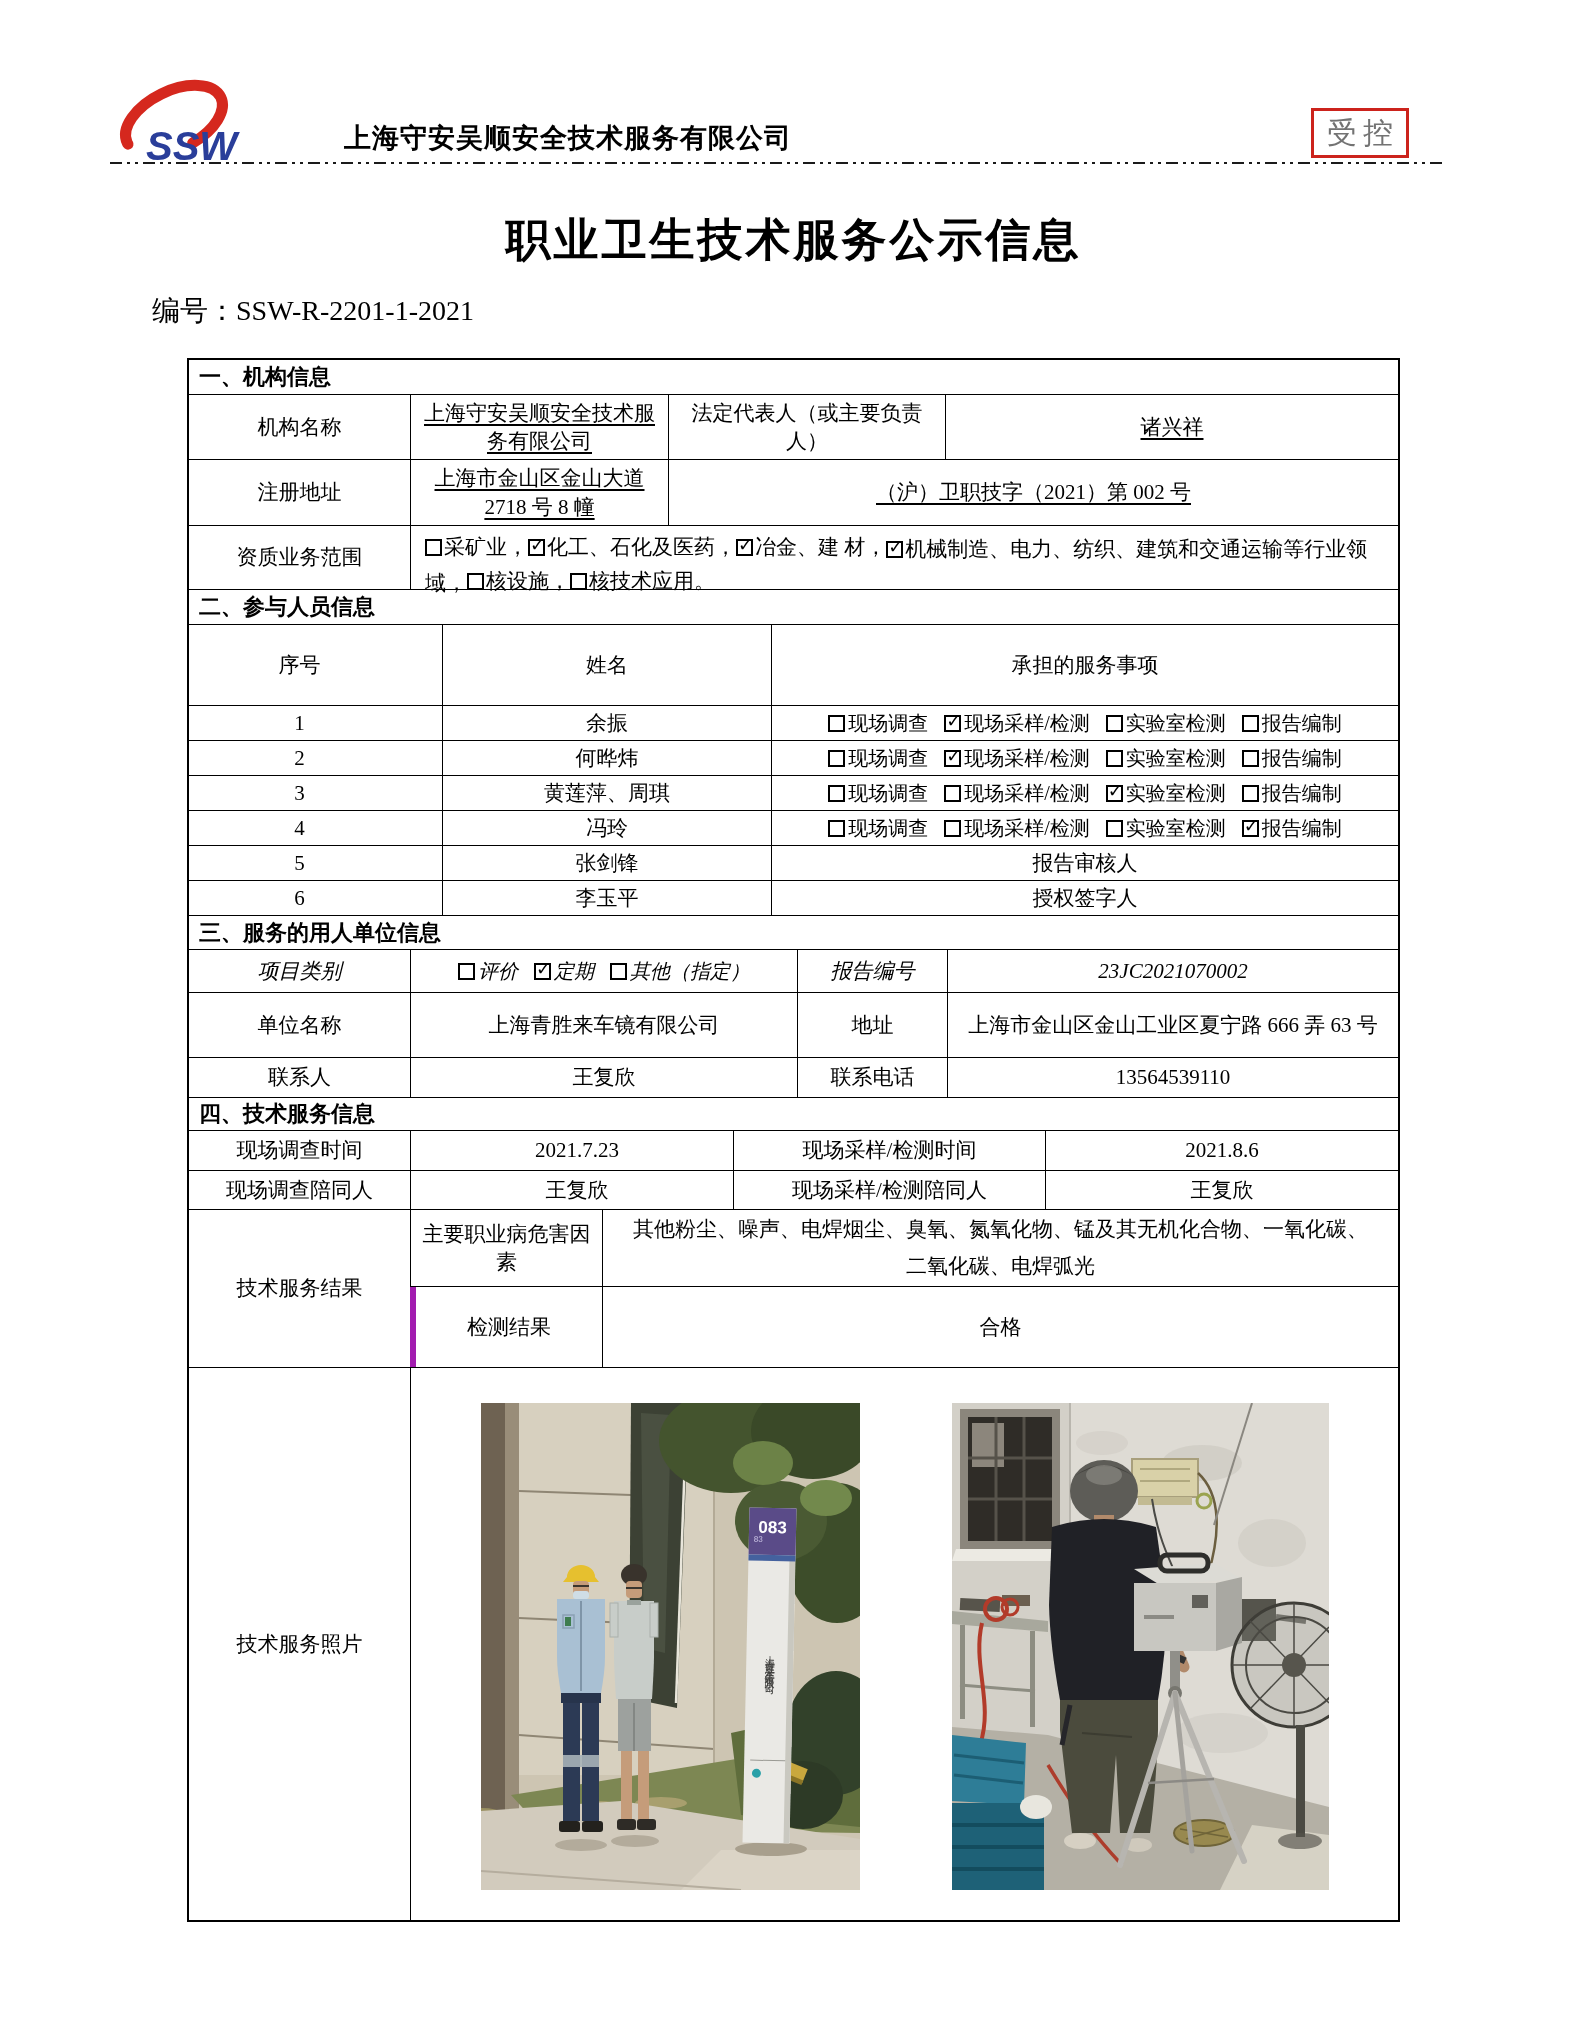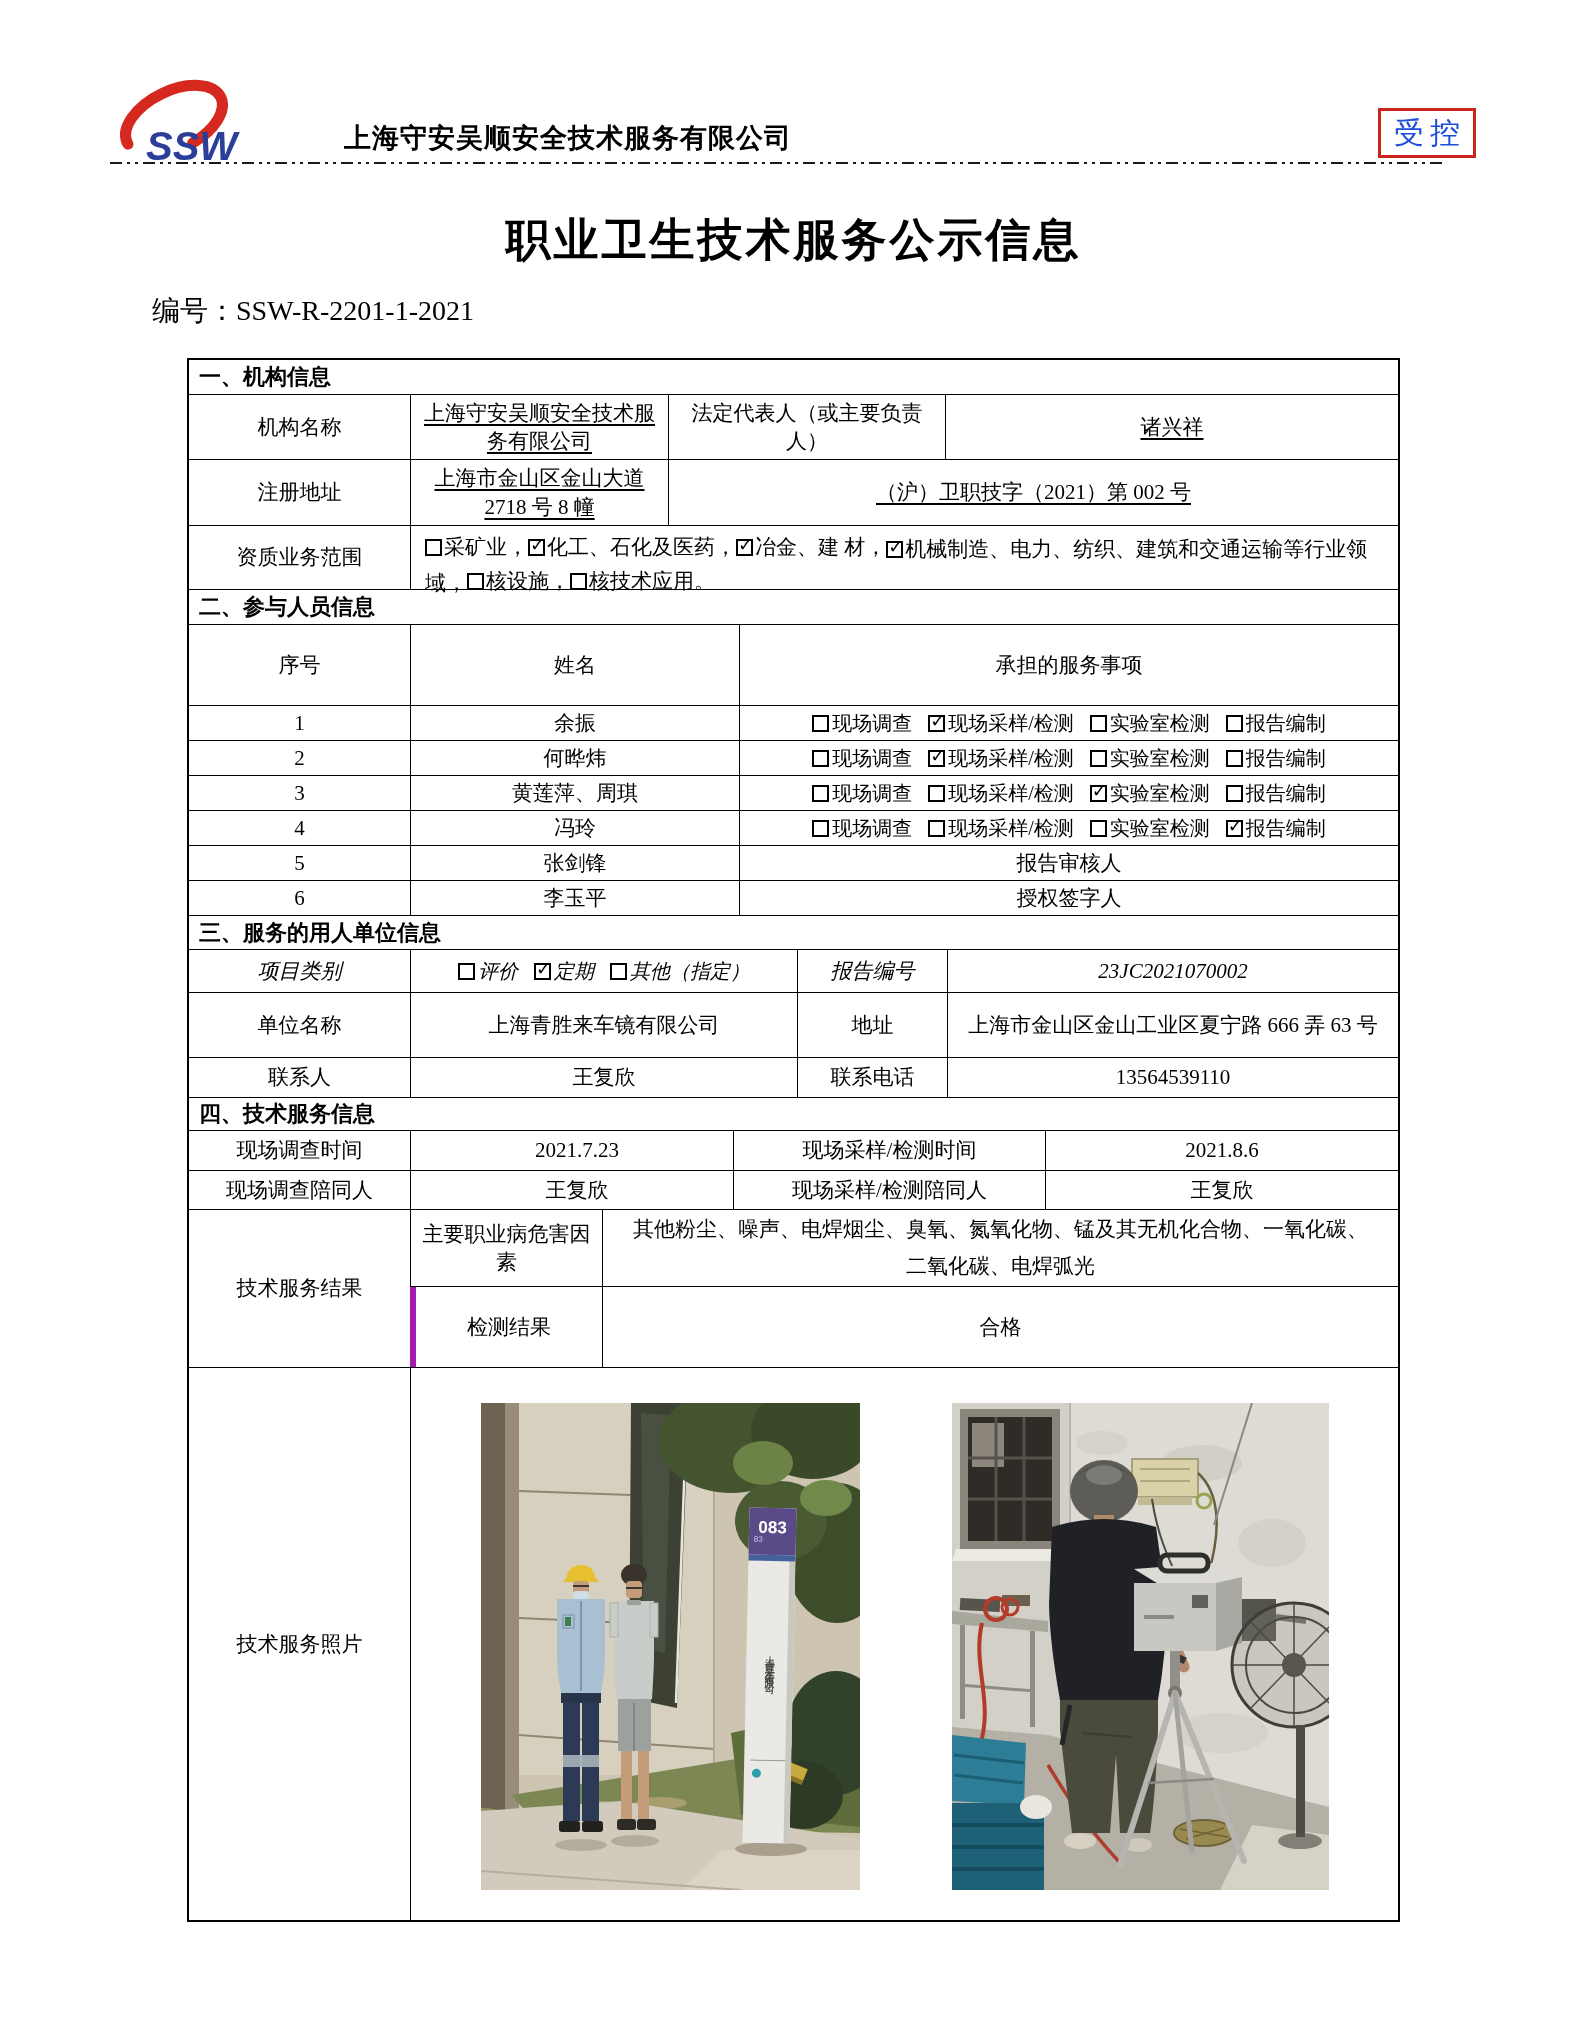--- a/index.html
+++ b/index.html
@@ -6,22 +6,22 @@
   .page{position:relative;width:1587px;height:2022px;background:#fff;overflow:hidden;
         font-family:"Liberation Serif","DejaVu Serif",serif;color:#000;}
 
   
   .logo-wrap{position:absolute;left:112px;top:68px;width:1340px;height:100px;}
   .logo-svg{position:absolute;left:0;top:0;}
   .company-name{position:absolute;left:232px;top:52px;font-family:"Liberation Sans","DejaVu Sans",sans-serif;
         font-size:27px;font-weight:bold;letter-spacing:1px;white-space:nowrap;}
   .rule{position:absolute;left:110px;top:162px;width:1335px;height:2px;
         background:repeating-linear-gradient(90deg,#1a1a1a 0 12px,transparent 12px 17px,#1a1a1a 17px 20px,transparent 20px 25px,#1a1a1a 25px 28px,transparent 28px 33px);}
-  .stamp{position:absolute;left:1378px;top:108px;width:98px;height:50px;border:3px solid #cc231c;
-        color:#1d4ed8;font-size:30px;letter-spacing:6px;display:flex;align-items:center;justify-content:center;
+  .stamp{position:absolute;left:1311px;top:108px;width:98px;height:50px;border:3px solid #cc231c;
+        color:#737373;font-size:30px;letter-spacing:6px;display:flex;align-items:center;justify-content:center;
         background:#fff;padding-left:6px;box-sizing:border-box;}
 
   .doc-title{position:absolute;left:0;right:0;top:210px;text-align:center;
         font-family:"Liberation Sans","DejaVu Sans",sans-serif;font-weight:bold;font-size:45px;letter-spacing:3px;}
   .doc-no{position:absolute;left:152px;top:292px;font-size:28px;}
 
   
   .tbl{position:absolute;left:187px;top:358px;width:1213px;border:2px solid #000;box-sizing:border-box;
        font-size:21px;line-height:1.35;}
   .trow{display:flex;border-top:1px solid #000;box-sizing:border-box;align-items:stretch;}
@@ -31,21 +31,21 @@
   .cell:first-child{border-left:none;}
   .sechead{font-family:"Liberation Sans","DejaVu Sans",sans-serif;font-weight:bold;font-size:22px;
         display:flex;align-items:center;padding-left:10px;}
   .u{text-decoration:underline;text-underline-offset:4px;}
   .w-label{width:221px;flex:none;}
   .grow{flex:1;}
   
   .h34{height:34px;} .h35{height:35px;} .h40{height:40px;} .h33{height:33px;} .h39{height:39px;}
   .h43{height:43px;font-style:italic;} .h64{height:64px;} .h65{height:65px;} .h66{height:66px;}
   .h81{height:81px;} .h158{height:158px;} .h553{height:553px;}
-  .w258{width:258px;flex:none;} .w277{width:277px;flex:none;} .w329{width:329px;flex:none;}
+  .w258{width:258px;flex:none;} .w277{width:277px;flex:none;} .w329{width:329px;flex:none;margin-left:32px;}
   .w387{width:387px;flex:none;} .w150{width:150px;flex:none;} .w323{width:323px;flex:none;padding-left:20px;}
   .w312{width:312px;flex:none;} .w192{width:192px;flex:none;}
 
   
   .cb{display:inline-block;width:17px;height:17px;border:2px solid #000;box-sizing:border-box;
       vertical-align:-2px;margin-right:3px;position:relative;background:#fff;flex:none;}
   .cb.checked::after{content:"✓";position:absolute;left:0px;top:-5px;font-size:18px;font-weight:bold;line-height:1;
       font-family:"DejaVu Sans",sans-serif;}
   .ckitem{white-space:nowrap;display:inline-flex;align-items:center;}
   .svc-cell{gap:16px;font-size:20px;}

